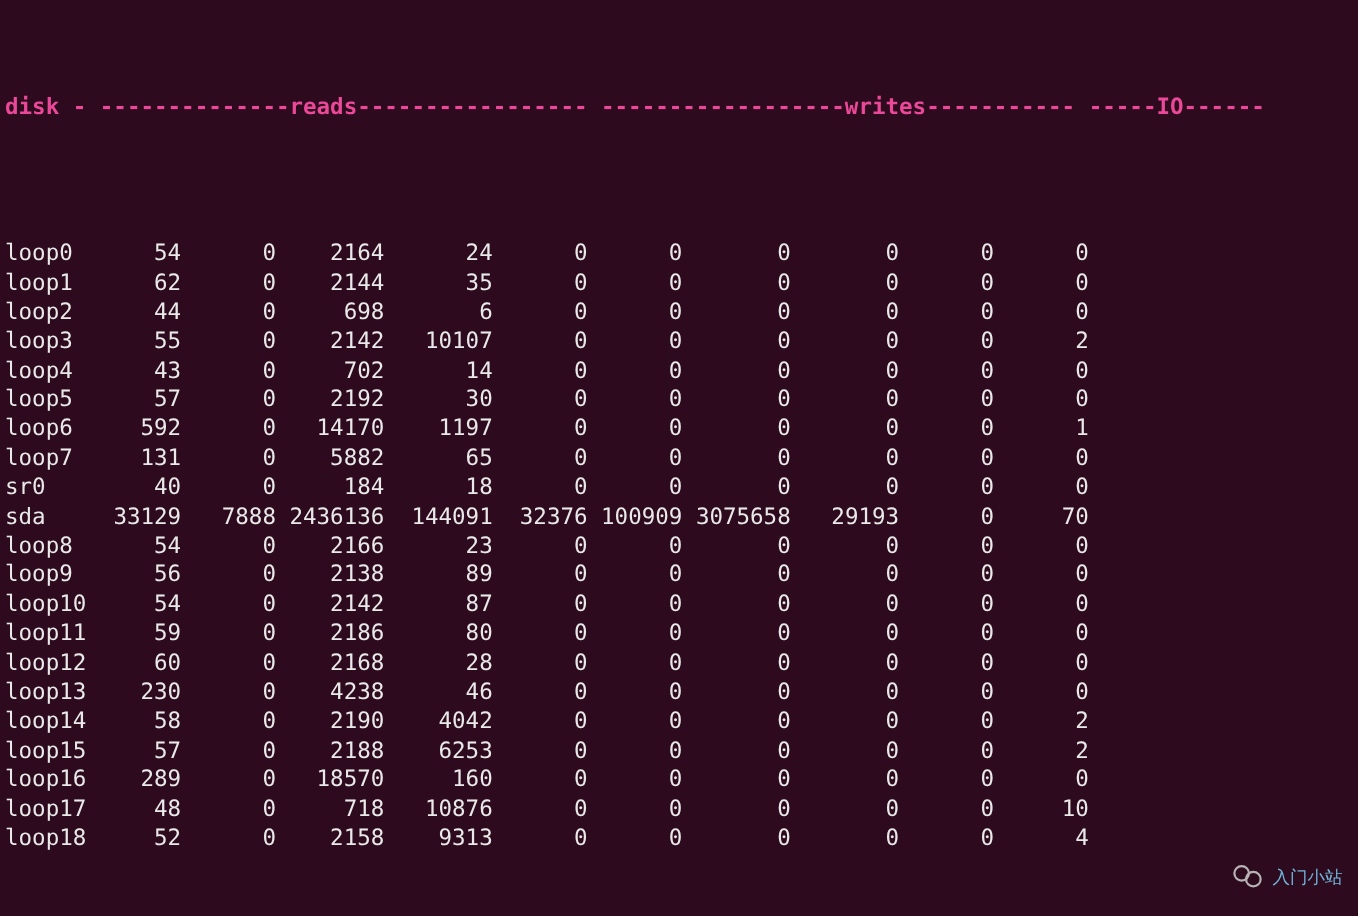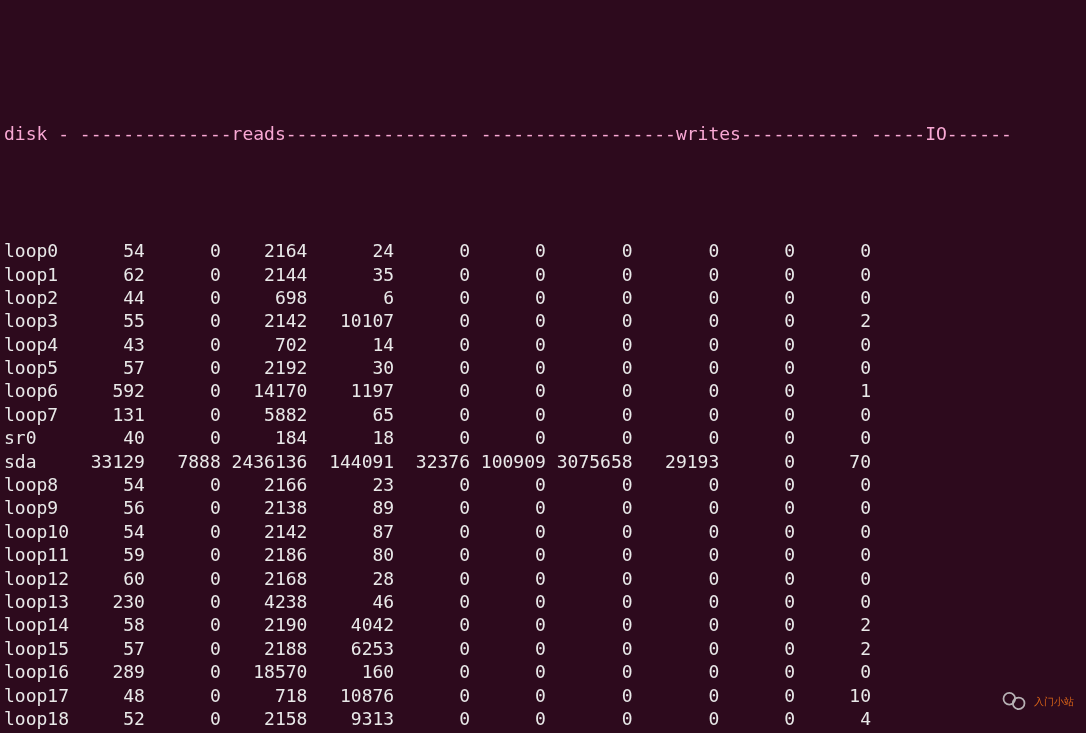--- a/index.html
+++ b/index.html
@@ -18,32 +18,32 @@
     padding: 4px 4px;
     white-space: pre;
   }
   .row {
     display: flex;
   }
   .cell {
     display: inline-block;
     text-align: right;
   }
-  .hl { color: #f9a8d4; font-weight: normal; margin-top: 48px; }
+  .hl { color: #ec4899; font-weight: bold; }
   .watermark {
     position: absolute;
     right: 12px;
     bottom: 18px;
     display: flex;
     align-items: center;
     gap: 6px;
     opacity: 0.85;
-    color: #f97316;
+    color: #7dd3fc;
     font-family: sans-serif;
-    font-size: 10px;
+    font-size: 14px;
   }
   .watermark svg { width: 28px; height: 28px; }
 </style>
 </head>
 <body>
 
 <div class="term">
   
   <div class="row hl" id="hdr1">disk - --------------reads----------------- ------------------writes----------- -----IO------</div>
   

